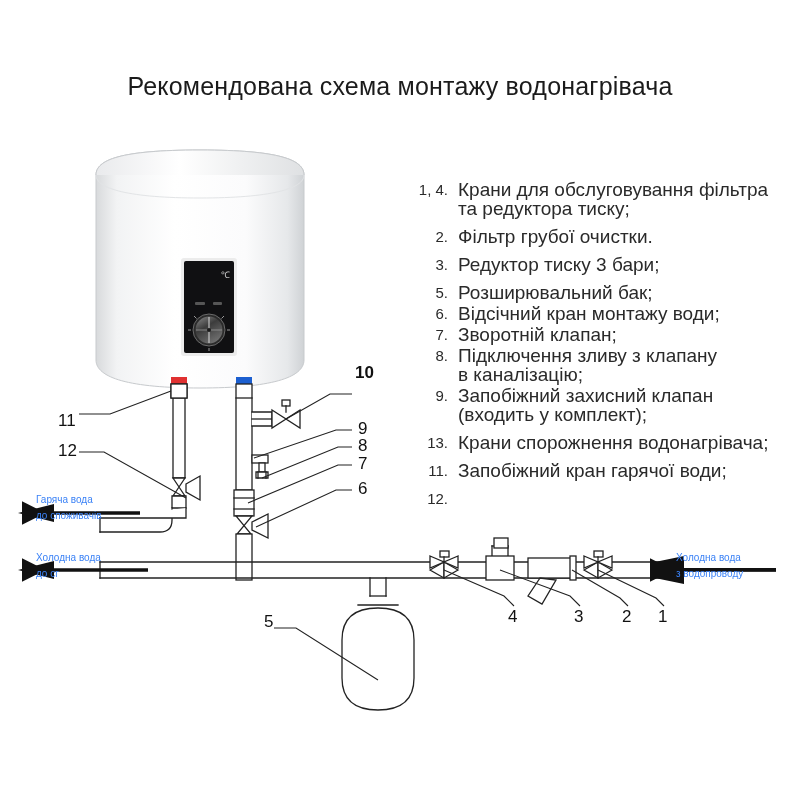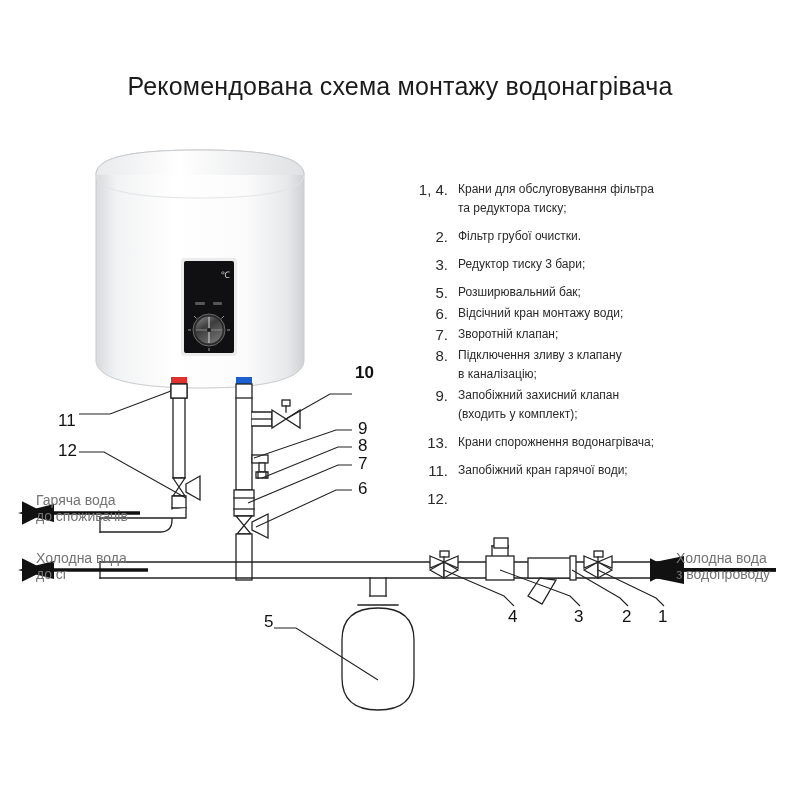--- a/index.html
+++ b/index.html
@@ -41,32 +41,32 @@
   .legend-num {
     width: 42px;
     flex: 0 0 42px;
     text-align: right;
     font-size: 15px;
     color: #2a2a2a;
     line-height: 19px;
     padding-right: 4px;
   }
   .legend-txt {
-    font-size: 12px;
+    font-size: 19px;
     color: #2a2a2a;
     line-height: 19px;
     padding-left: 6px;
     white-space: pre-line;
   }
   .gap-after { margin-bottom: 9px; }
   
   .flow-label {
     position: absolute;
-    font-size: 14px;
-    color: #737373;
+    font-size: 10px;
+    color: #3b82f6;
     line-height: 16px;
     white-space: pre-line;
   }
   
   .callout {
     position: absolute;
     font-size: 17px;
     color: #111;
     line-height: 17px;
   }

